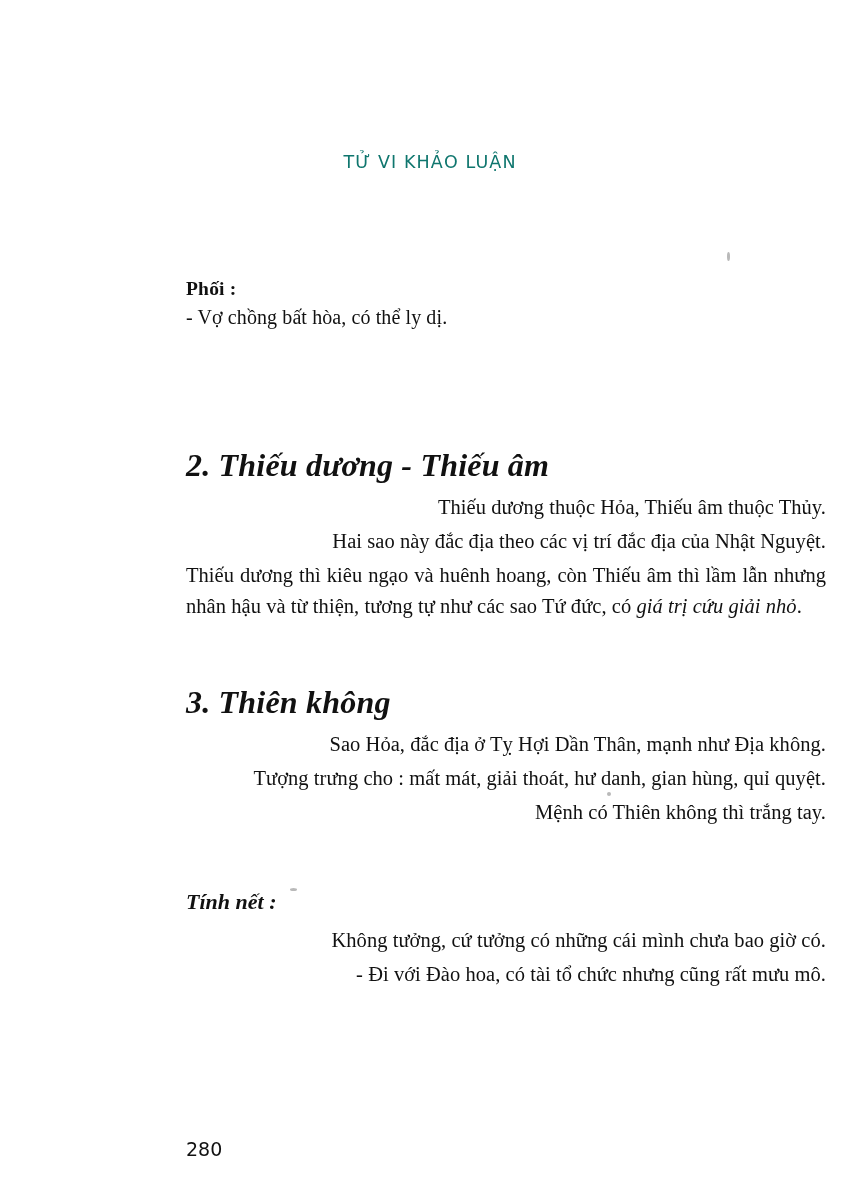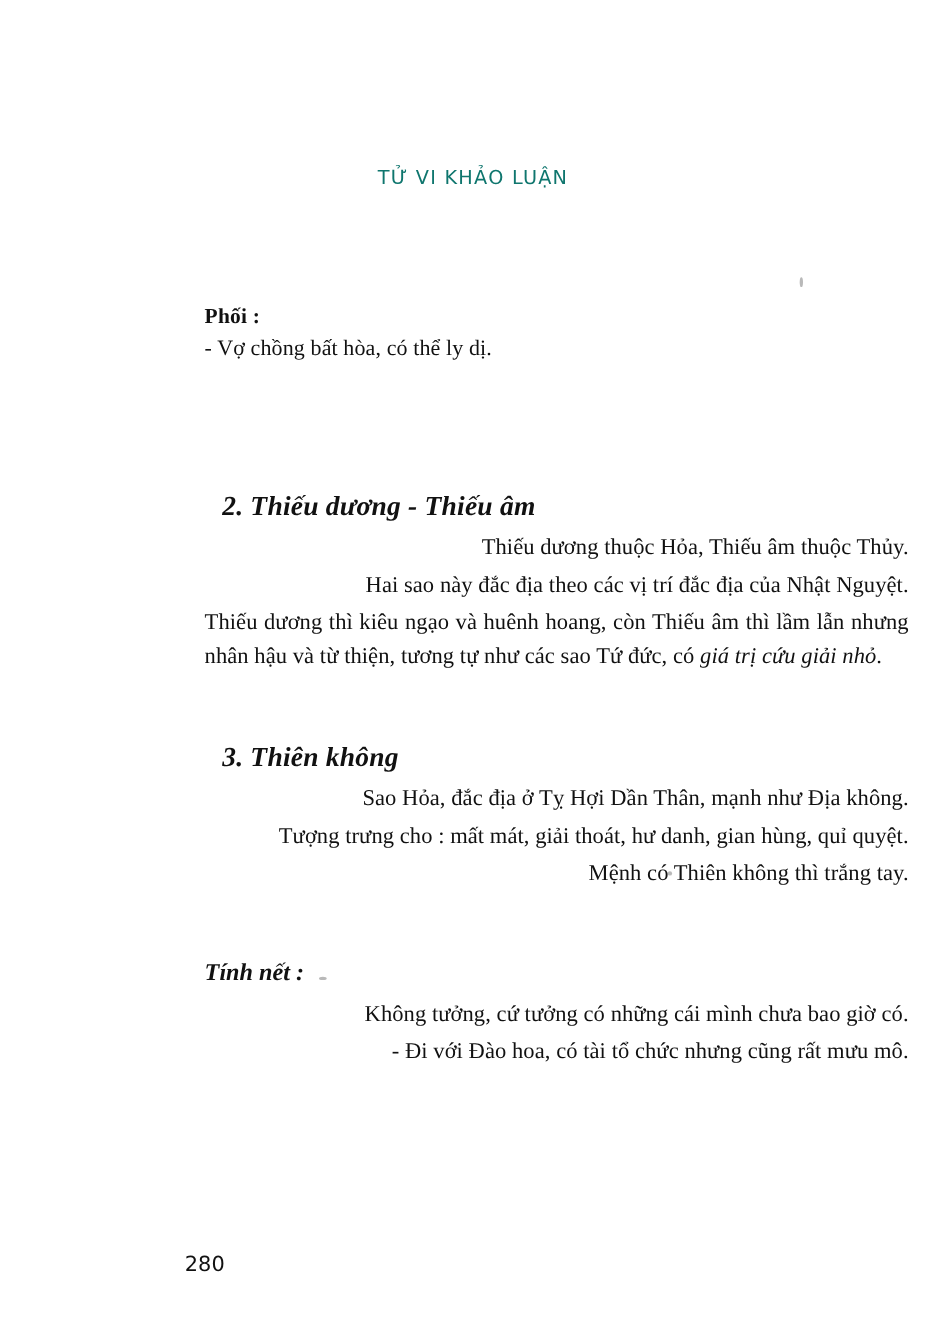--- a/index.html
+++ b/index.html
@@ -61,22 +61,22 @@
     letter-spacing: 0.1px;
   }
 
   .gap-lg { height: 56px; }
   .gap-xl { height: 62px; }
   .gap-sec { height: 58px; }
 
   .num-head {
     font-weight: bold;
     font-style: italic;
-    font-size: 25px;
-    margin: 0 0 8px 16px;
+    font-size: 32px;
+    margin: 0 0 8px 0;
     letter-spacing: 0.2px;
   }
 
   .para {
     font-size: 20.5px;
     line-height: 1.52;
     margin: 0 0 3px 0;
     text-align: right;
     letter-spacing: 0.05px;
   }
@@ -88,21 +88,21 @@
 
   .minor-head {
     font-weight: bold;
     font-style: italic;
     font-size: 22px;
     margin: 0 0 10px 0;
   }
 
   .folio {
     position: absolute;
-    left: 168px;
+    left: 186px;
     top: 1138px;
     font-family: "DejaVu Sans", "Liberation Sans", sans-serif;
     font-size: 19px;
     color: #111111;
   }
 
   
   .speck {
     position: absolute;
     background: #b9b9b9;

